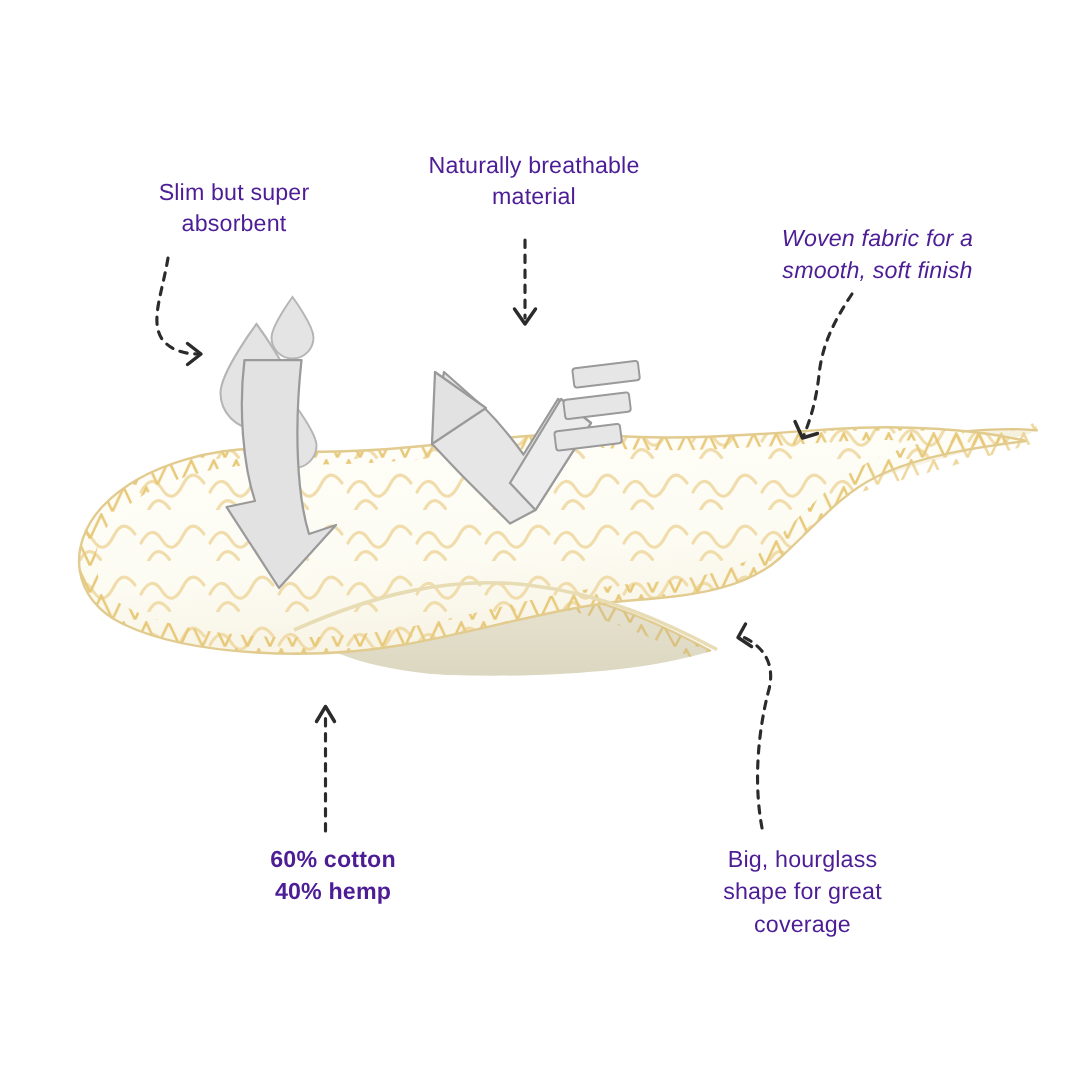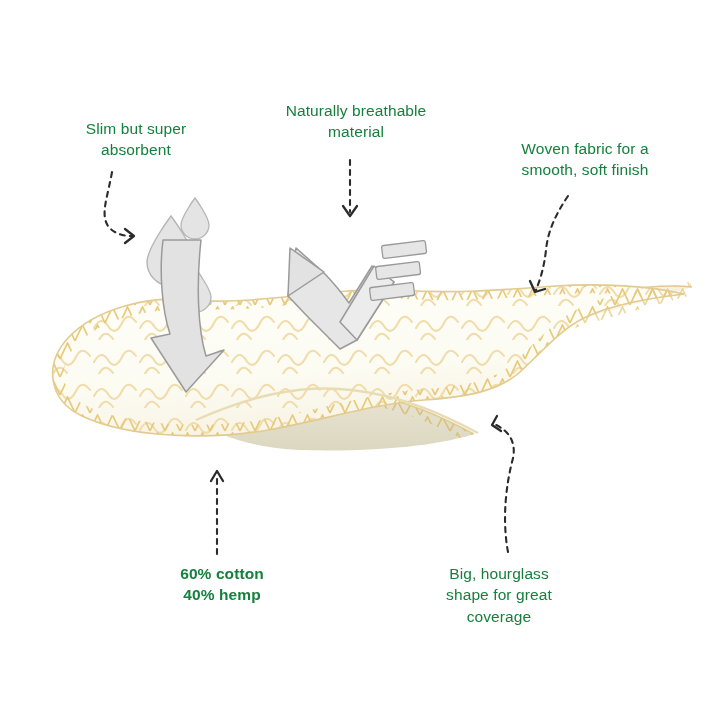--- a/index.html
+++ b/index.html
@@ -10,32 +10,32 @@
   #infographic {
     position: relative;
     width: 713px;
     height: 713px;
     background: #ffffff;
     font-family: "Liberation Sans", sans-serif;
     overflow: hidden;
   }
   .callout {
     position: absolute;
-    color: #15803d;
+    color: #4c1d95;
     font-size: 15.5px;
     line-height: 1.38;
     text-align: center;
     white-space: pre-line;
     letter-spacing: 0.1px;
   }
-  #label-slim      { left: 36px;  top: 118px; width: 200px; }
+  #label-slim      { left: 56px;  top: 118px; width: 200px; }
   #label-breathable{ left: 258px; top: 100px; width: 196px; }
-  #label-woven     { left: 492px; top: 138px; width: 186px; }
+  #label-woven     { left: 492px; top: 149px; width: 186px; font-style: italic; }
   #label-blend     { left: 142px; top: 563px; width: 160px; font-weight: bold; }
-  #label-hourglass { left: 404px; top: 563px; width: 190px; }
+  #label-hourglass { left: 440px; top: 563px; width: 190px; }
 
   #art {
     position: absolute;
     left: 0;
     top: 0;
     width: 713px;
     height: 713px;
   }
 </style>
 </head>

